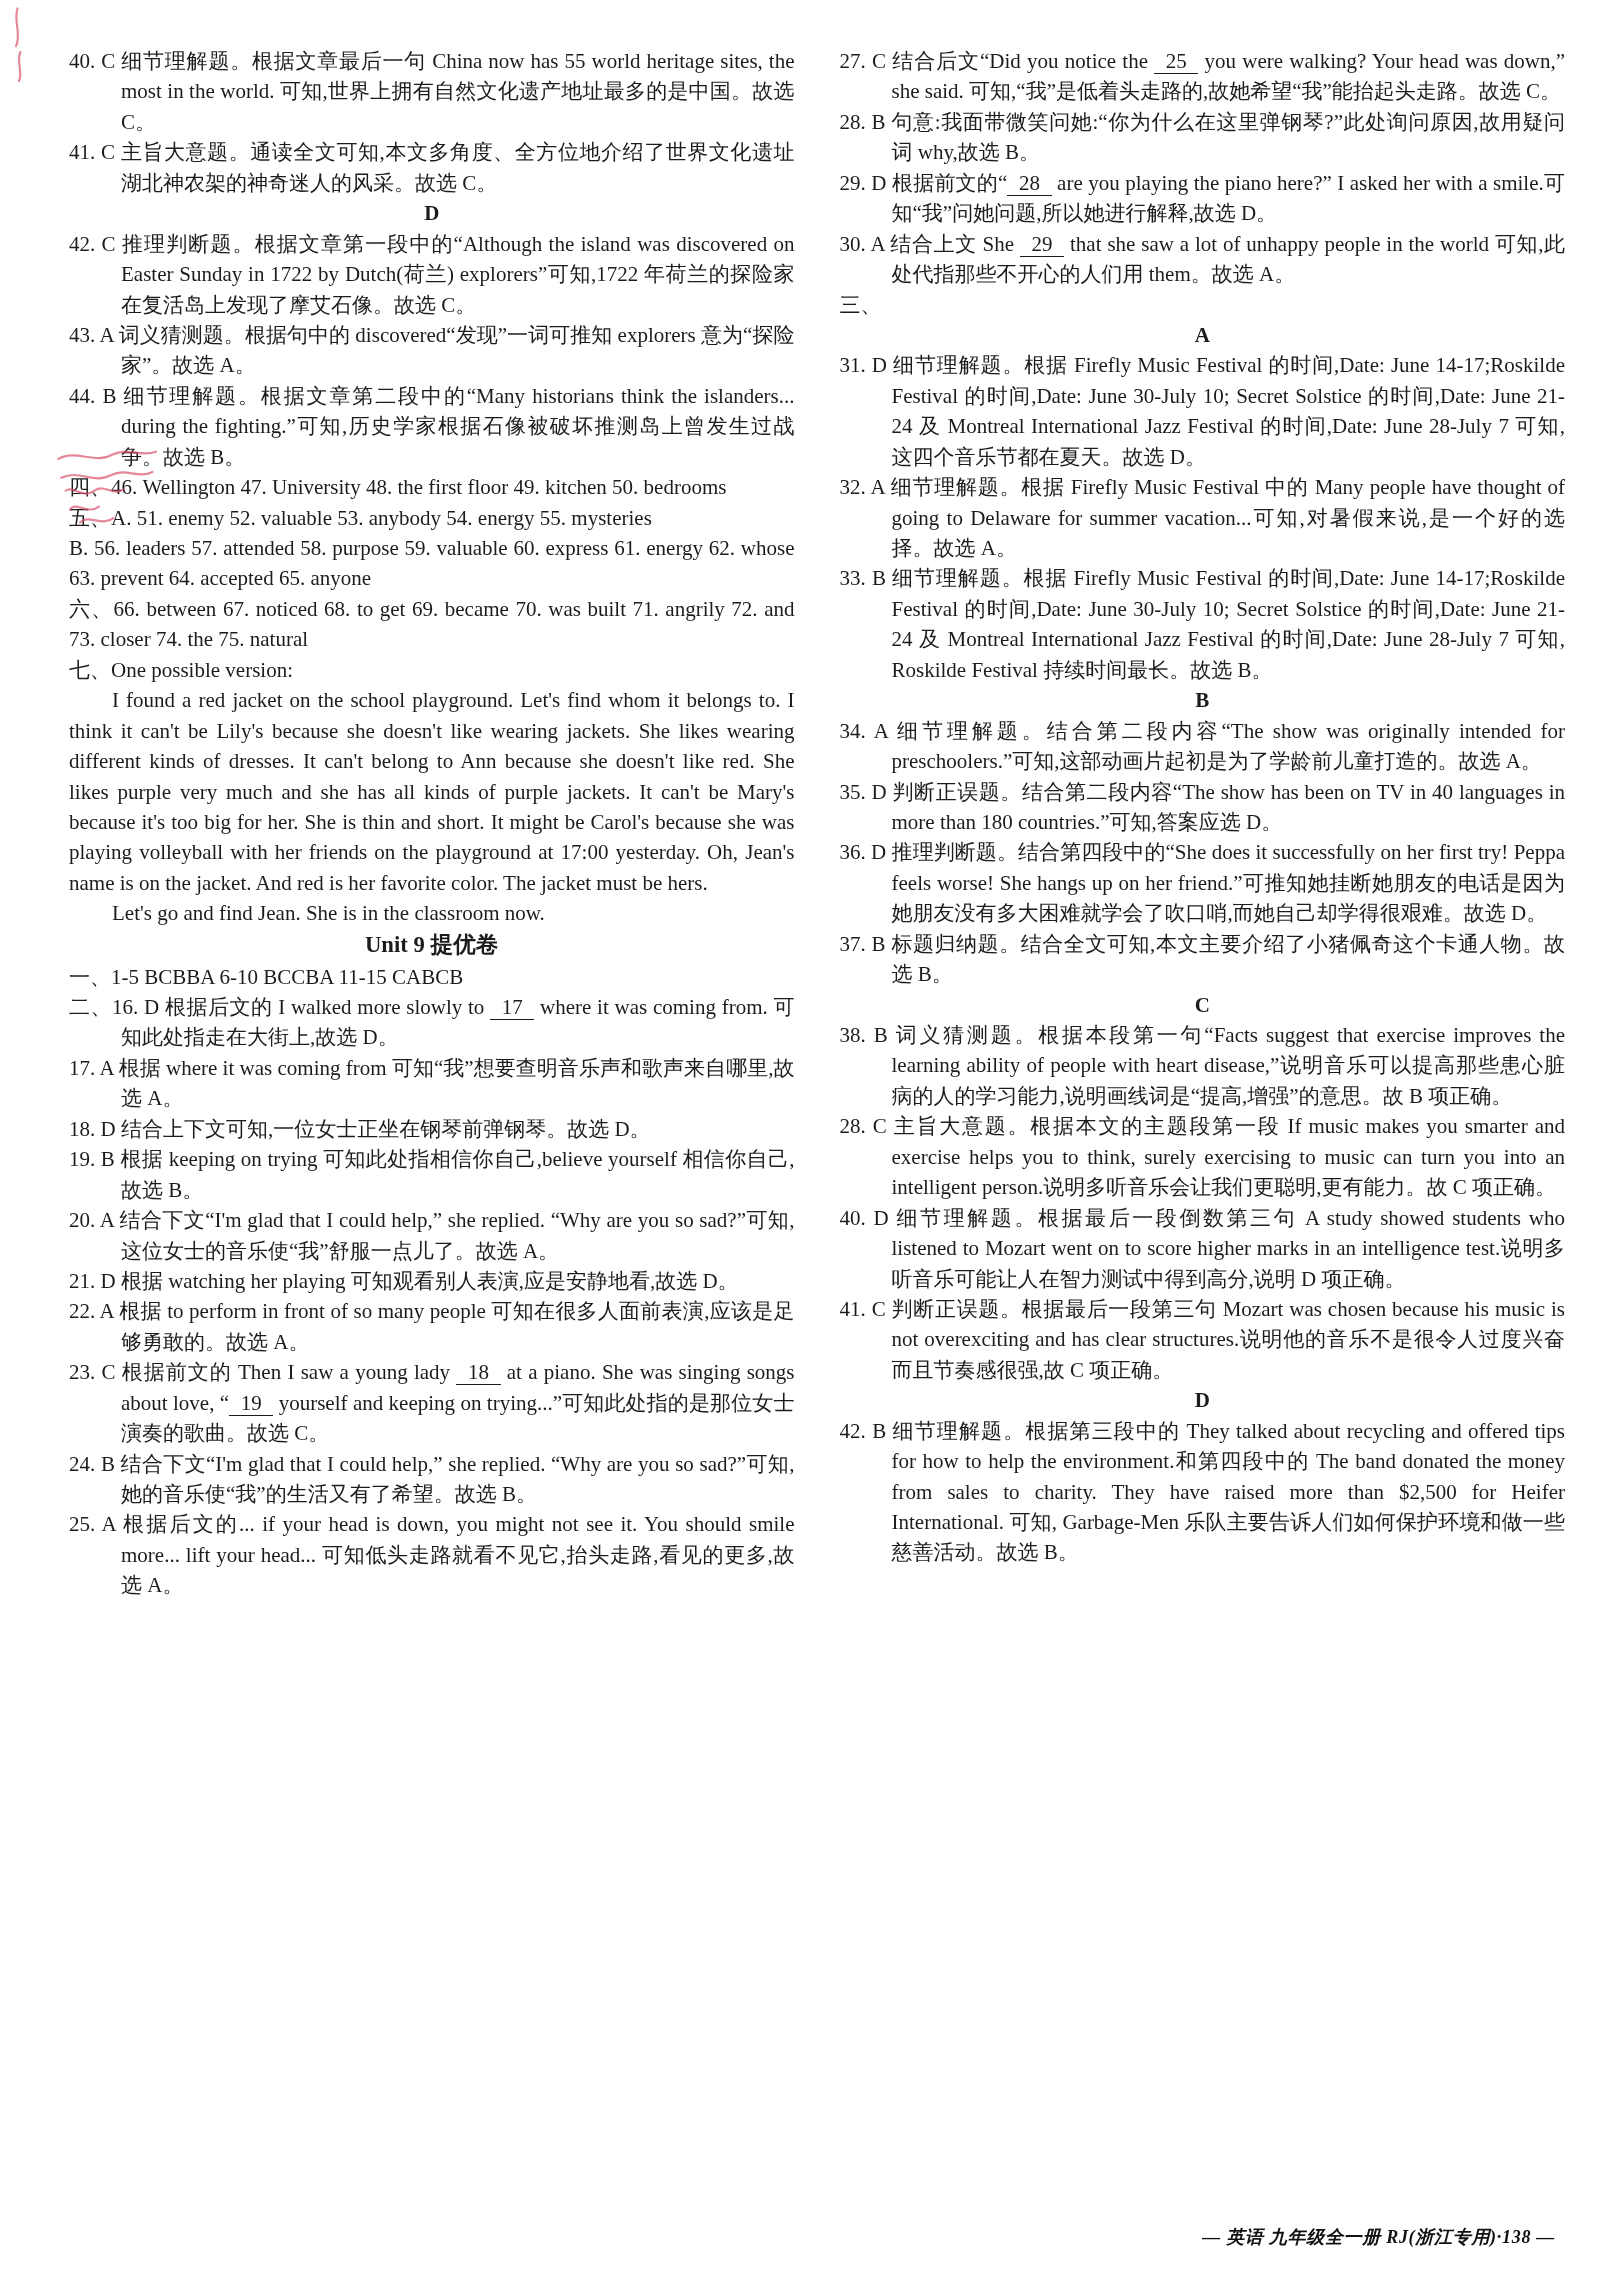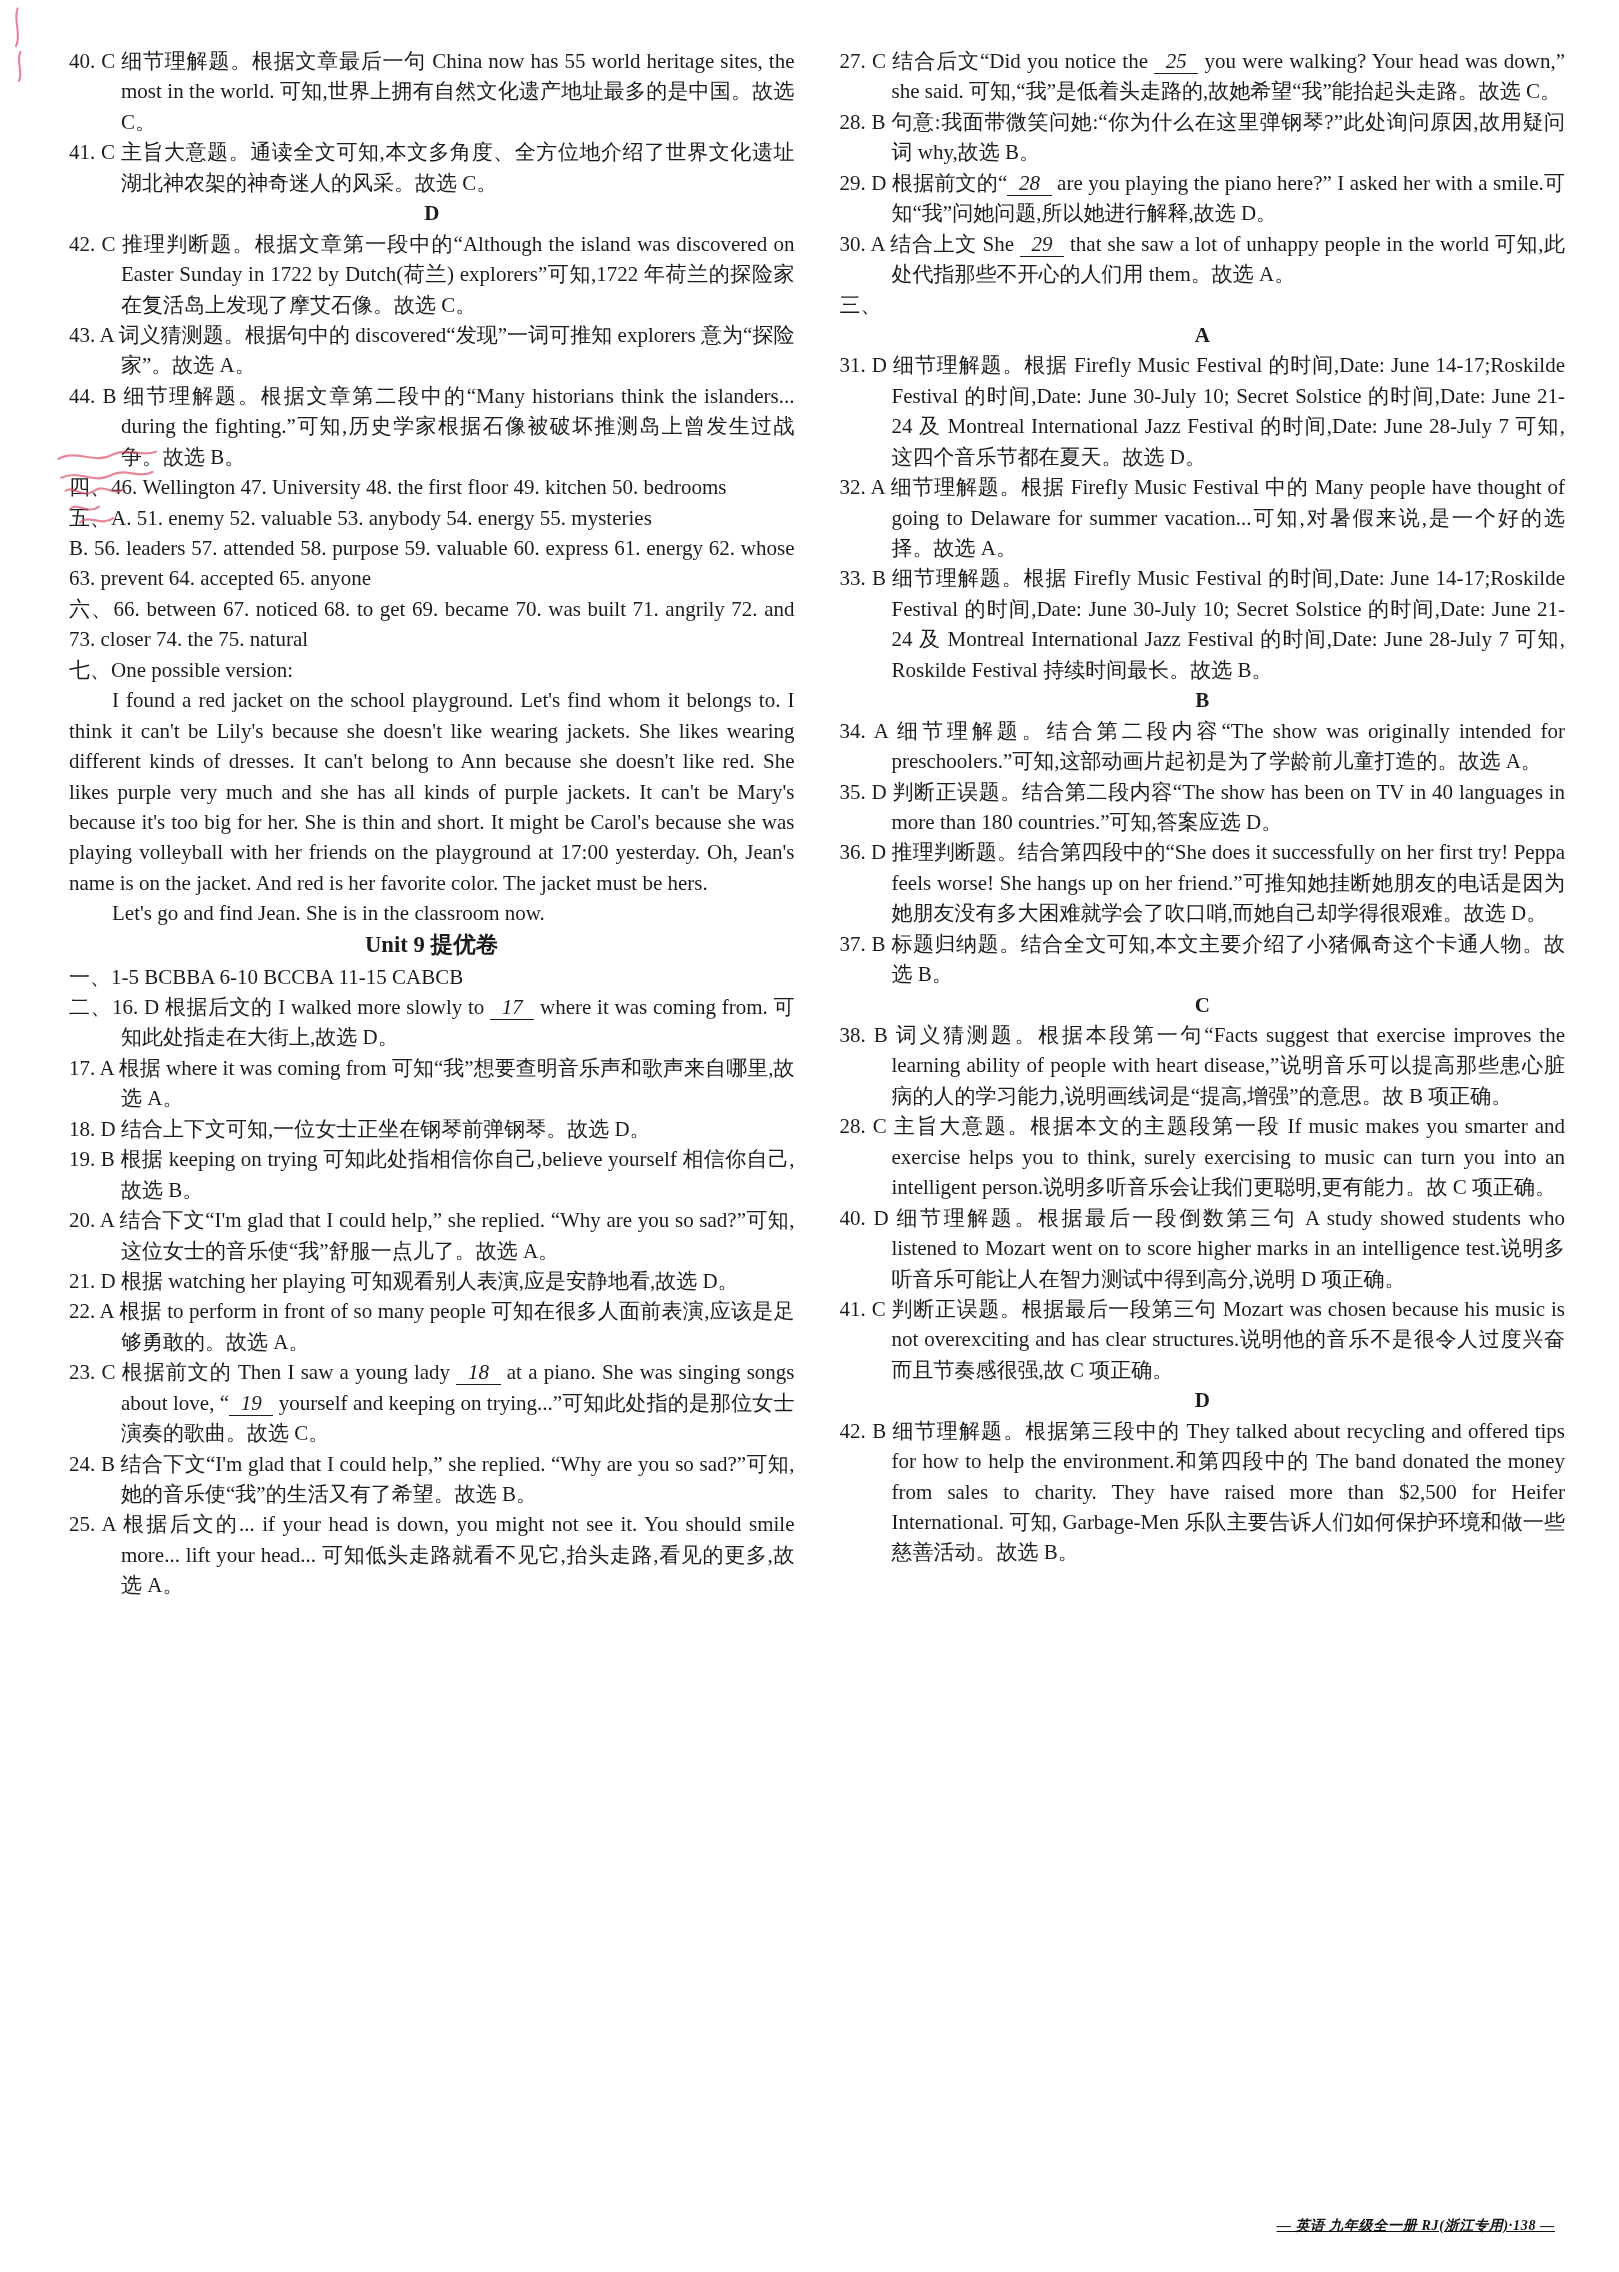--- a/index.html
+++ b/index.html
@@ -24,31 +24,29 @@
   .para.flush { }
   .para.indent{ text-indent:43px;font-family:Liberation Serif, serif; }
   .para.center{ text-align:center; font-weight:700; text-indent:0; }
   .para.title { text-align:center; font-weight:700; font-size:1.08em; text-indent:0; }
   .blank {
     display:inline-block;
     border-bottom:1.4px solid #1c1c1c;
     padding:0 11.6px;
     text-indent:0;
     line-height:1.1;
-    font-style:italic;
   }
   .page-footer {
     position:absolute;
-    right:65px; bottom:38px;
-    font-size:14px;
+    right:65px; bottom:24px;
+    font-size:18px;
     font-weight:700;
     font-style:italic;
     color:#111;
     letter-spacing:0.7px;
-    text-decoration:underline;
   }
   .red-mark { position:absolute; pointer-events:none; opacity:.85; }
   .red-mark.mark-main { left:51px; top:443px; }
   .red-mark.mark-corner { left:2.9px; top:4.3px; }
 </style>
 </head>
 <body>
 
 <div class="page">
 

